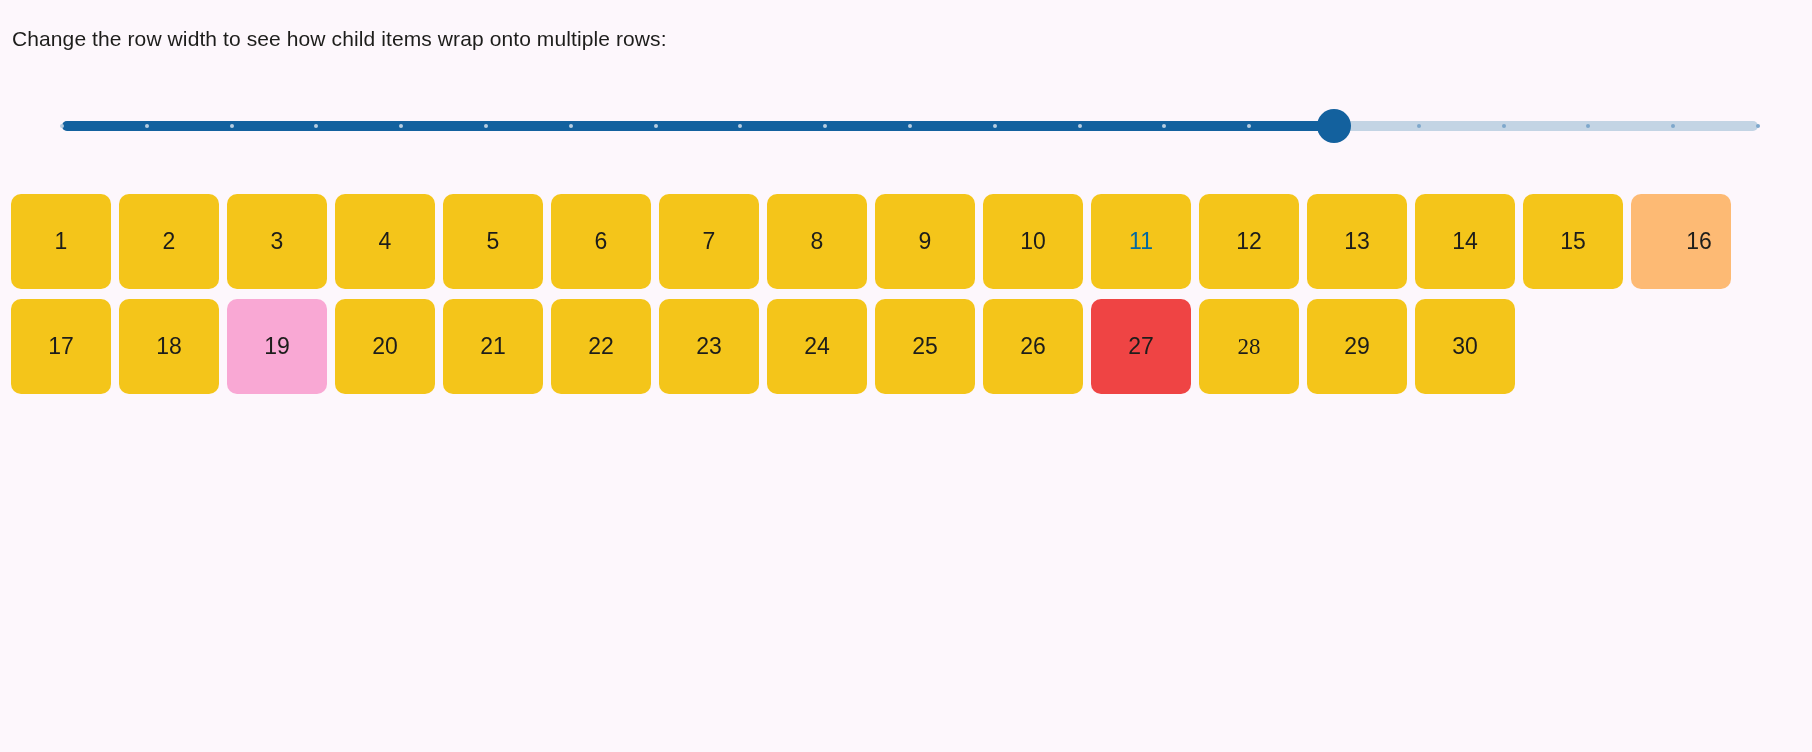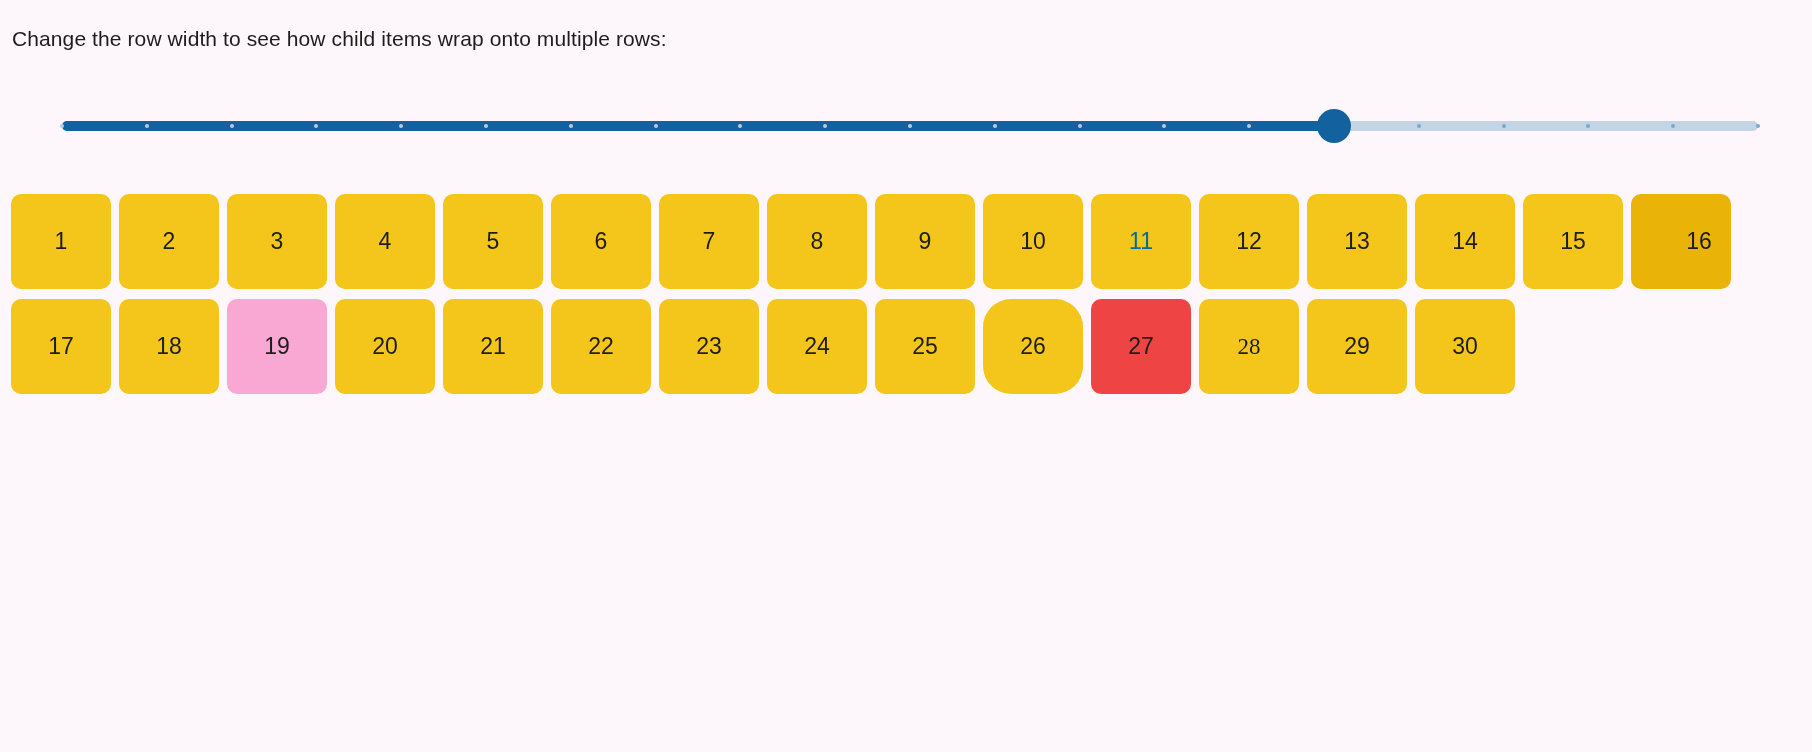--- a/index.html
+++ b/index.html
@@ -166,30 +166,30 @@
       <div class="tile" style="background: rgb(244, 197, 26); color: rgb(29, 29, 27);">6</div>
       <div class="tile" style="background: rgb(244, 197, 26); color: rgb(29, 29, 27);">7</div>
       <div class="tile" style="background: rgb(244, 197, 26); color: rgb(29, 29, 27);">8</div>
       <div class="tile" style="background: rgb(244, 197, 26); color: rgb(29, 29, 27);">9</div>
       <div class="tile" style="background: rgb(244, 197, 26); color: rgb(29, 29, 27);">10</div>
       <div class="tile" style="background: rgb(244, 197, 26); color: #0369a1;">11</div>
       <div class="tile" style="background: rgb(244, 197, 26); color: rgb(29, 29, 27);">12</div>
       <div class="tile" style="background: rgb(244, 197, 26); color: rgb(29, 29, 27);">13</div>
       <div class="tile" style="background: rgb(244, 197, 26); color: rgb(29, 29, 27);">14</div>
       <div class="tile" style="background: rgb(244, 197, 26); color: rgb(29, 29, 27);">15</div>
-      <div class="tile" style="background: #eab308; color: rgb(29, 29, 27); padding-left: 36px;">16</div>
+      <div class="tile" style="background: #fdba74; color: rgb(29, 29, 27); padding-left: 36px;">16</div>
       <div class="tile" style="background: rgb(244, 197, 26); color: rgb(29, 29, 27);">17</div>
       <div class="tile" style="background: rgb(244, 197, 26); color: rgb(29, 29, 27);">18</div>
       <div class="tile" style="background: #f9a8d4; color: rgb(29, 29, 27);">19</div>
       <div class="tile" style="background: rgb(244, 197, 26); color: rgb(29, 29, 27);">20</div>
       <div class="tile" style="background: rgb(244, 197, 26); color: rgb(29, 29, 27);">21</div>
       <div class="tile" style="background: rgb(244, 197, 26); color: rgb(29, 29, 27);">22</div>
       <div class="tile" style="background: rgb(244, 197, 26); color: rgb(29, 29, 27);">23</div>
       <div class="tile" style="background: rgb(244, 197, 26); color: rgb(29, 29, 27);">24</div>
       <div class="tile" style="background: rgb(244, 197, 26); color: rgb(29, 29, 27);">25</div>
-      <div class="tile" style="background: rgb(244, 197, 26); color: rgb(29, 29, 27); border-radius: 28px;">26</div>
+      <div class="tile" style="background: rgb(244, 197, 26); color: rgb(29, 29, 27);">26</div>
       <div class="tile" style="background: #ef4444; color: rgb(29, 29, 27);">27</div>
       <div class="tile" style="background: rgb(244, 197, 26); color: rgb(29, 29, 27); font-family: Liberation Serif, serif;">28</div>
       <div class="tile" style="background: rgb(244, 197, 26); color: rgb(29, 29, 27);">29</div>
       <div class="tile" style="background: rgb(244, 197, 26); color: rgb(29, 29, 27);">30</div>
     </div>
 
 </div>
 
 </body></html>

